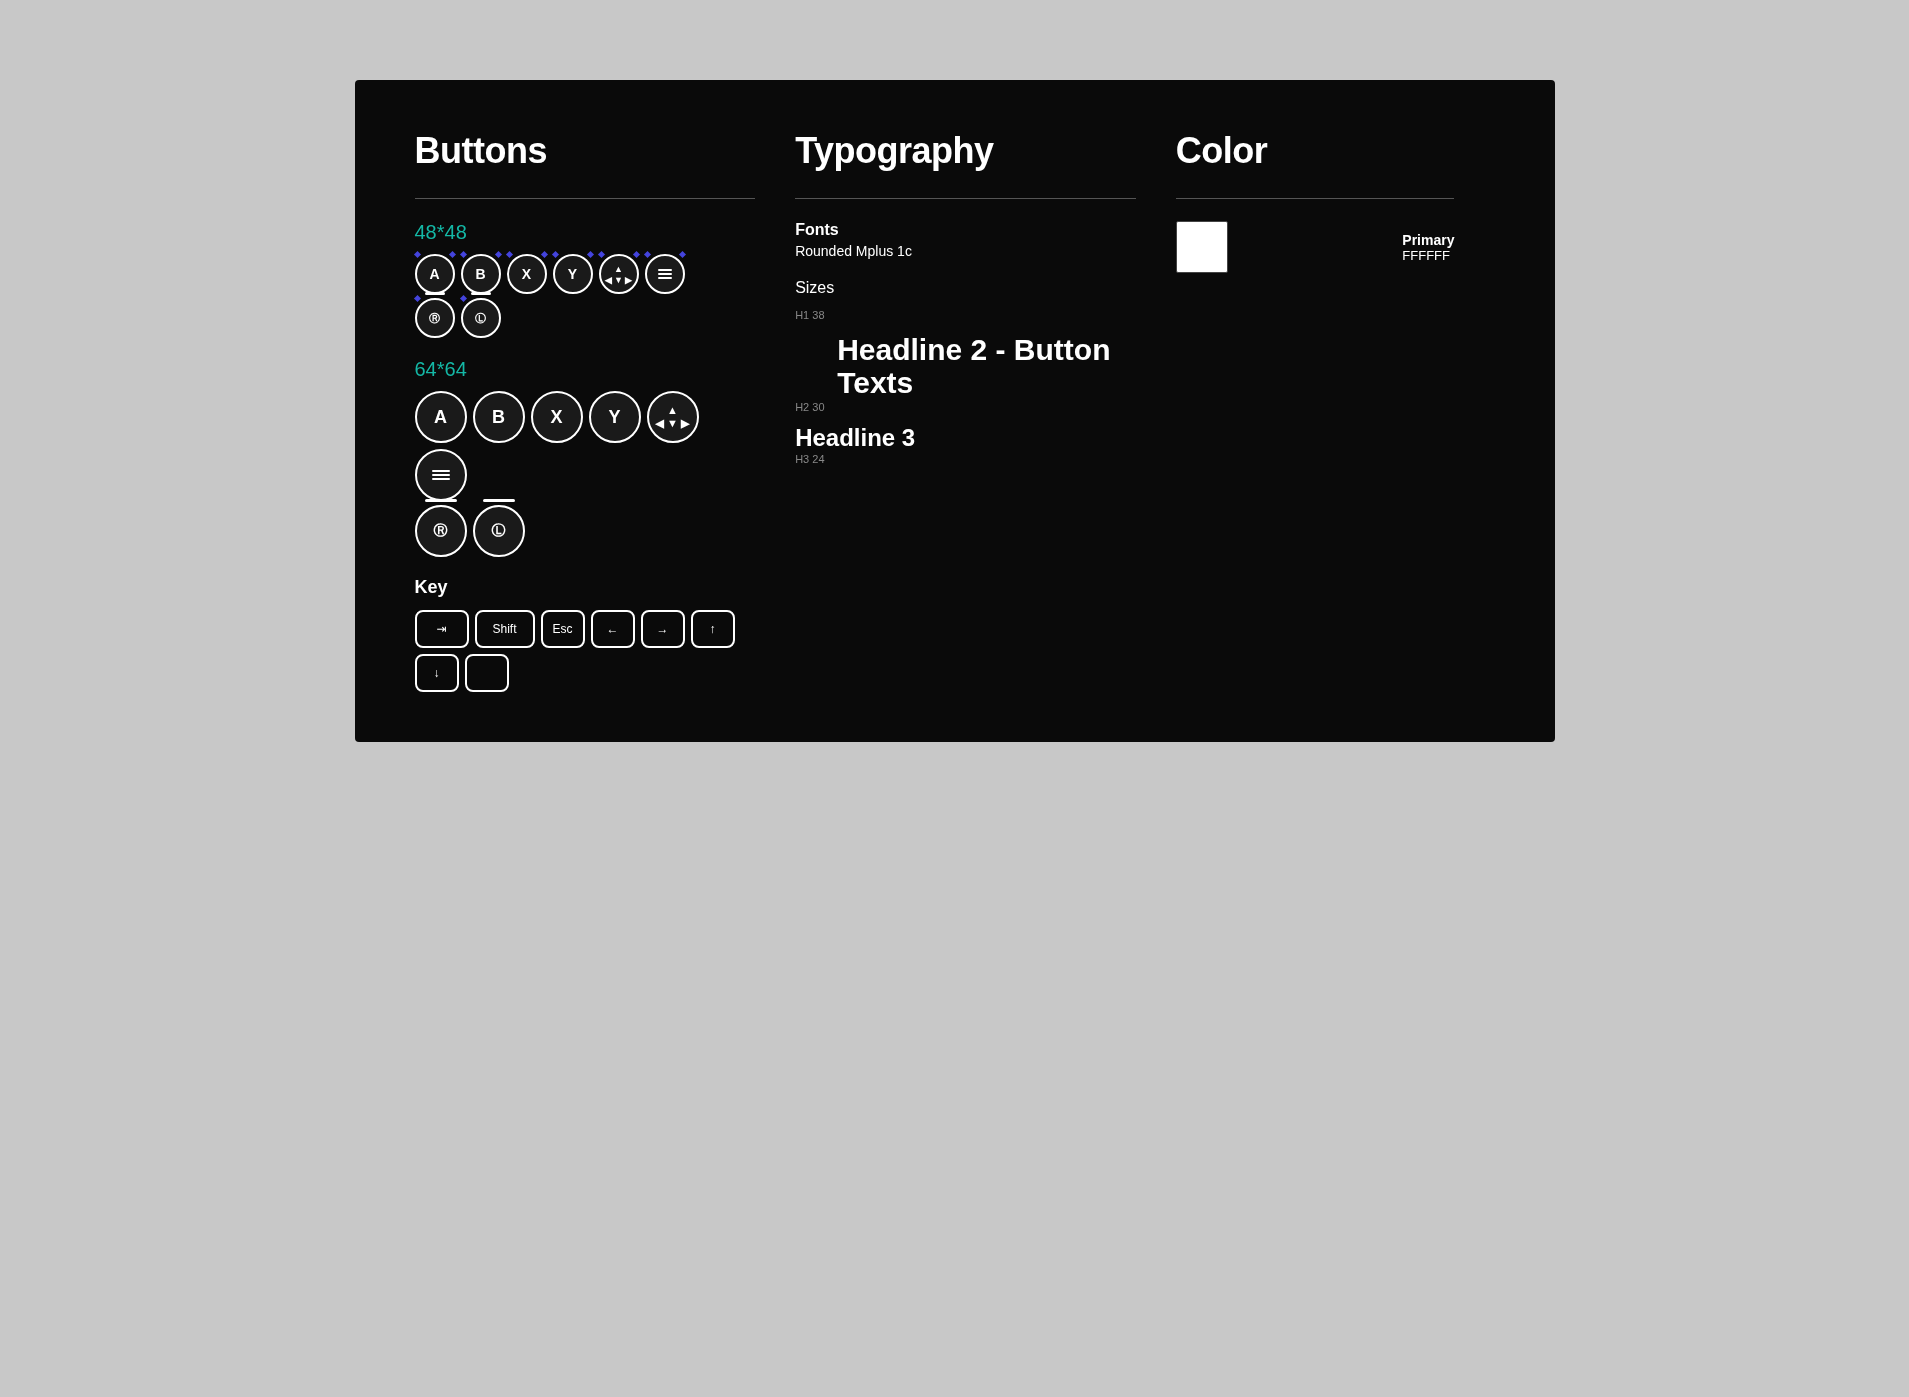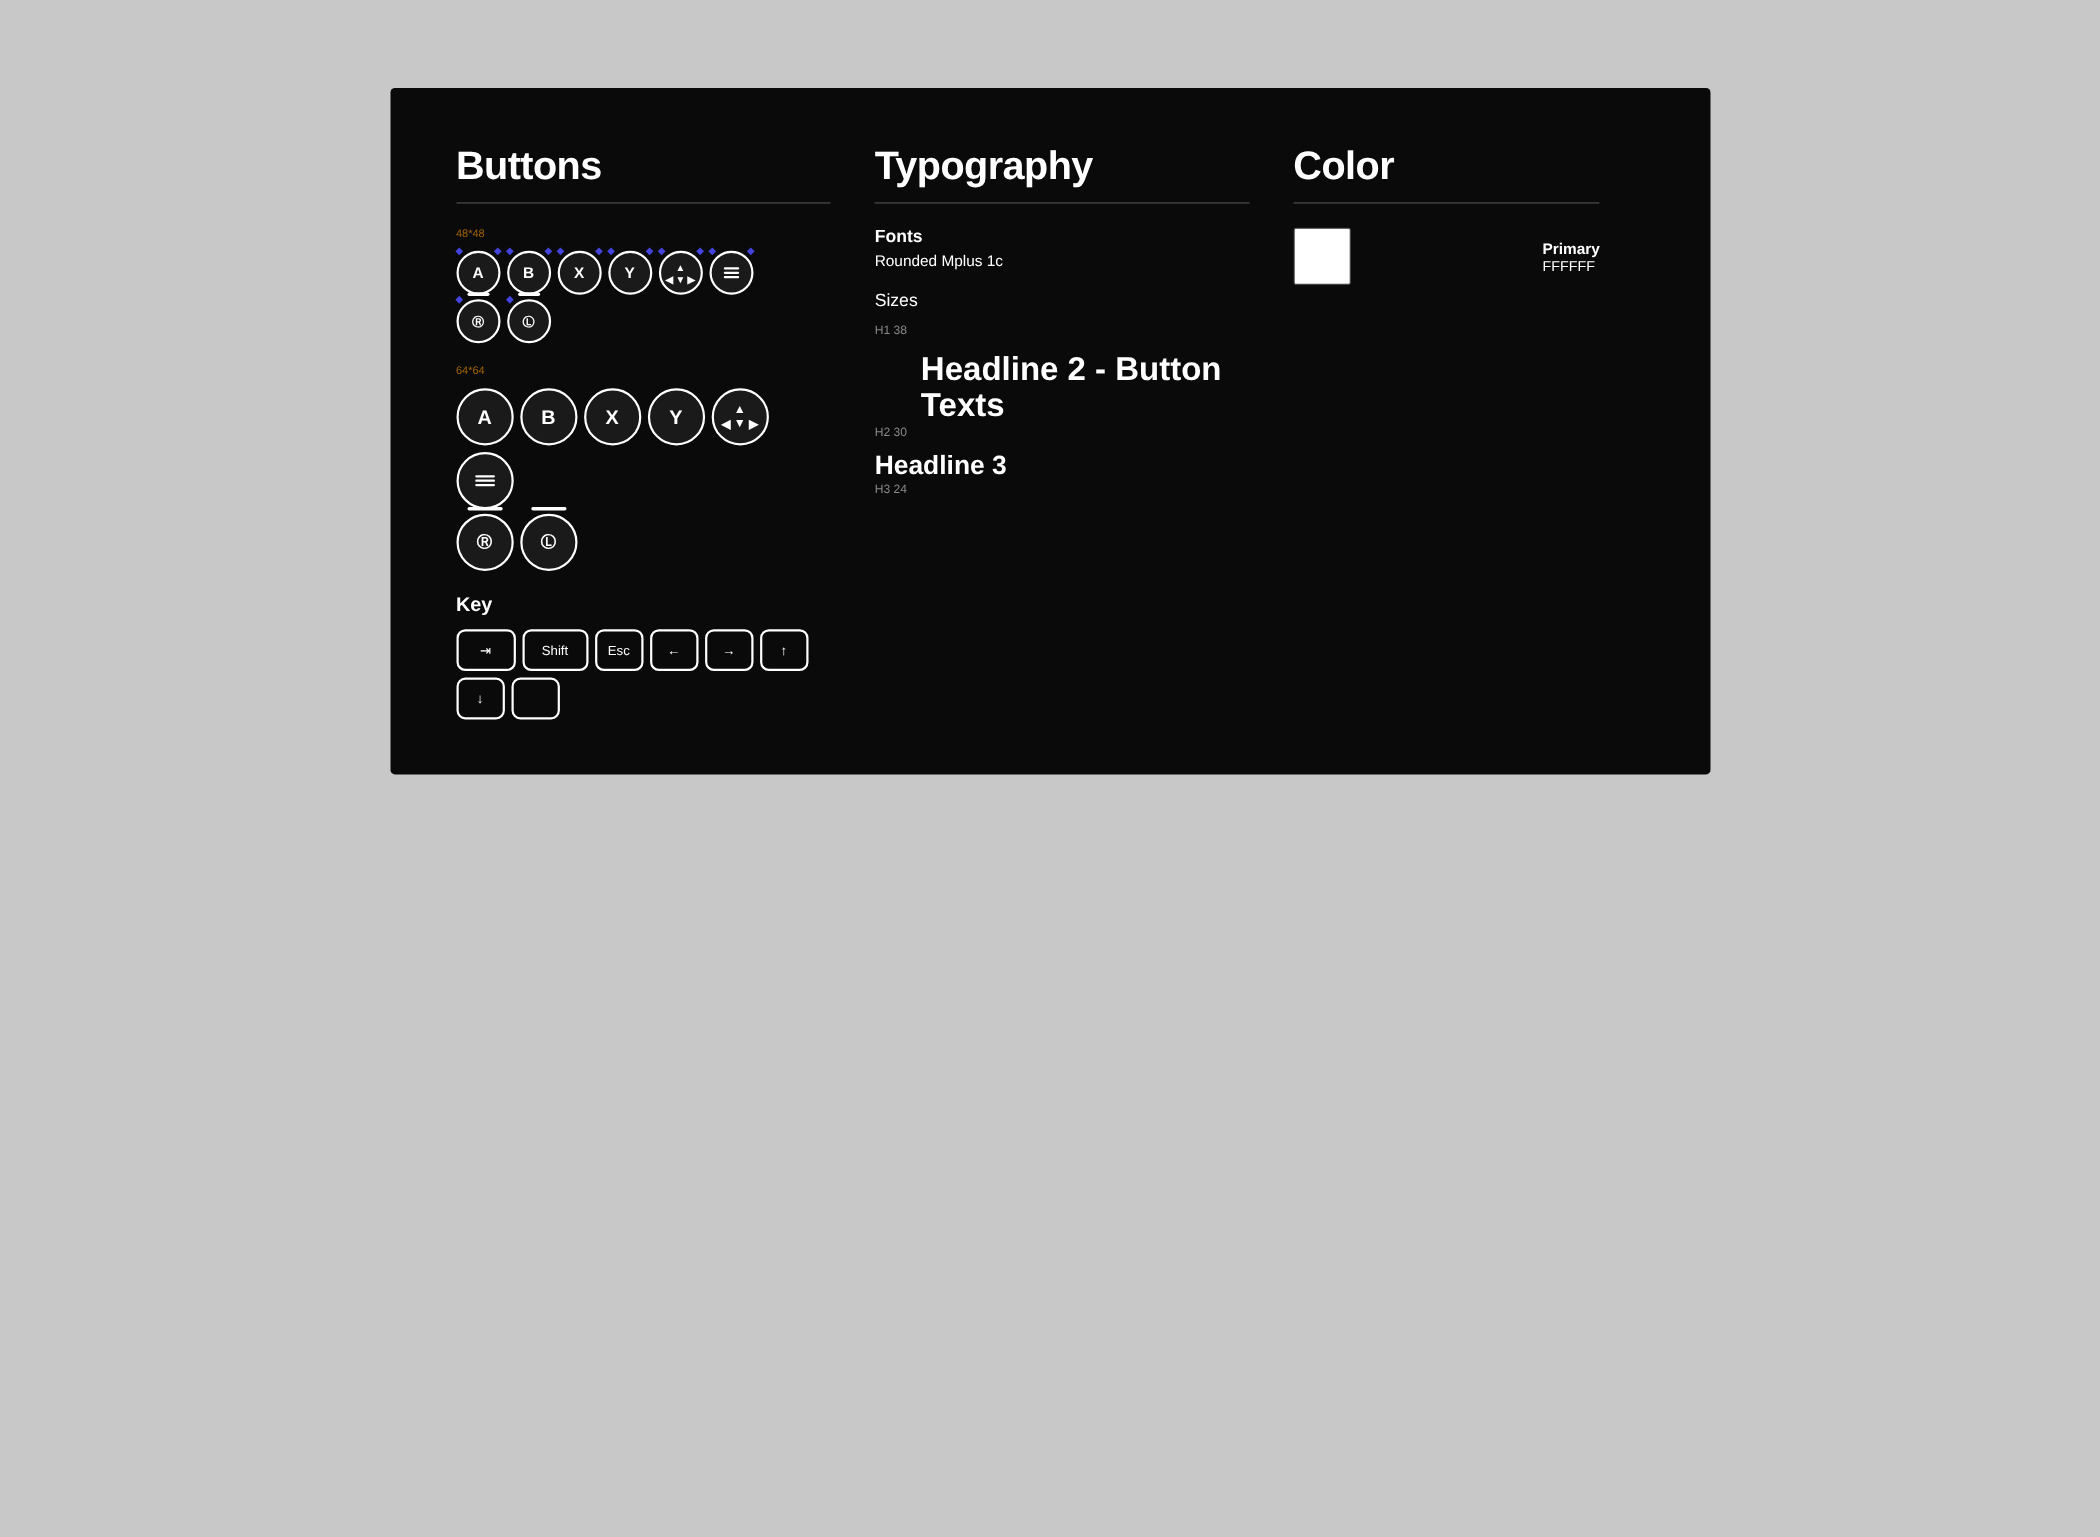--- a/index.html
+++ b/index.html
@@ -28,38 +28,38 @@
     .section {
       flex: 1;
       padding-right: 40px;
     }
 
     .section-title {
       color: #ffffff;
       font-size: 36px;
       font-weight: 700;
       letter-spacing: -0.5px;
-      margin-bottom: 12px;
+      margin-bottom: 26px;
     }
 
     .section-divider {
       width: 100%;
       height: 1px;
       background: #555;
       margin-bottom: 22px;
     }
 
     
     .buttons-section {
       flex: 1.1;
     }
 
     .size-label {
-      color: #a16207;
-      font-size: 10px;
+      color: #14b8a6;
+      font-size: 20px;
       margin-bottom: 10px;
     }
 
     .button-row {
       display: flex;
       align-items: center;
       gap: 6px;
       margin-bottom: 4px;
       flex-wrap: wrap;
     }

